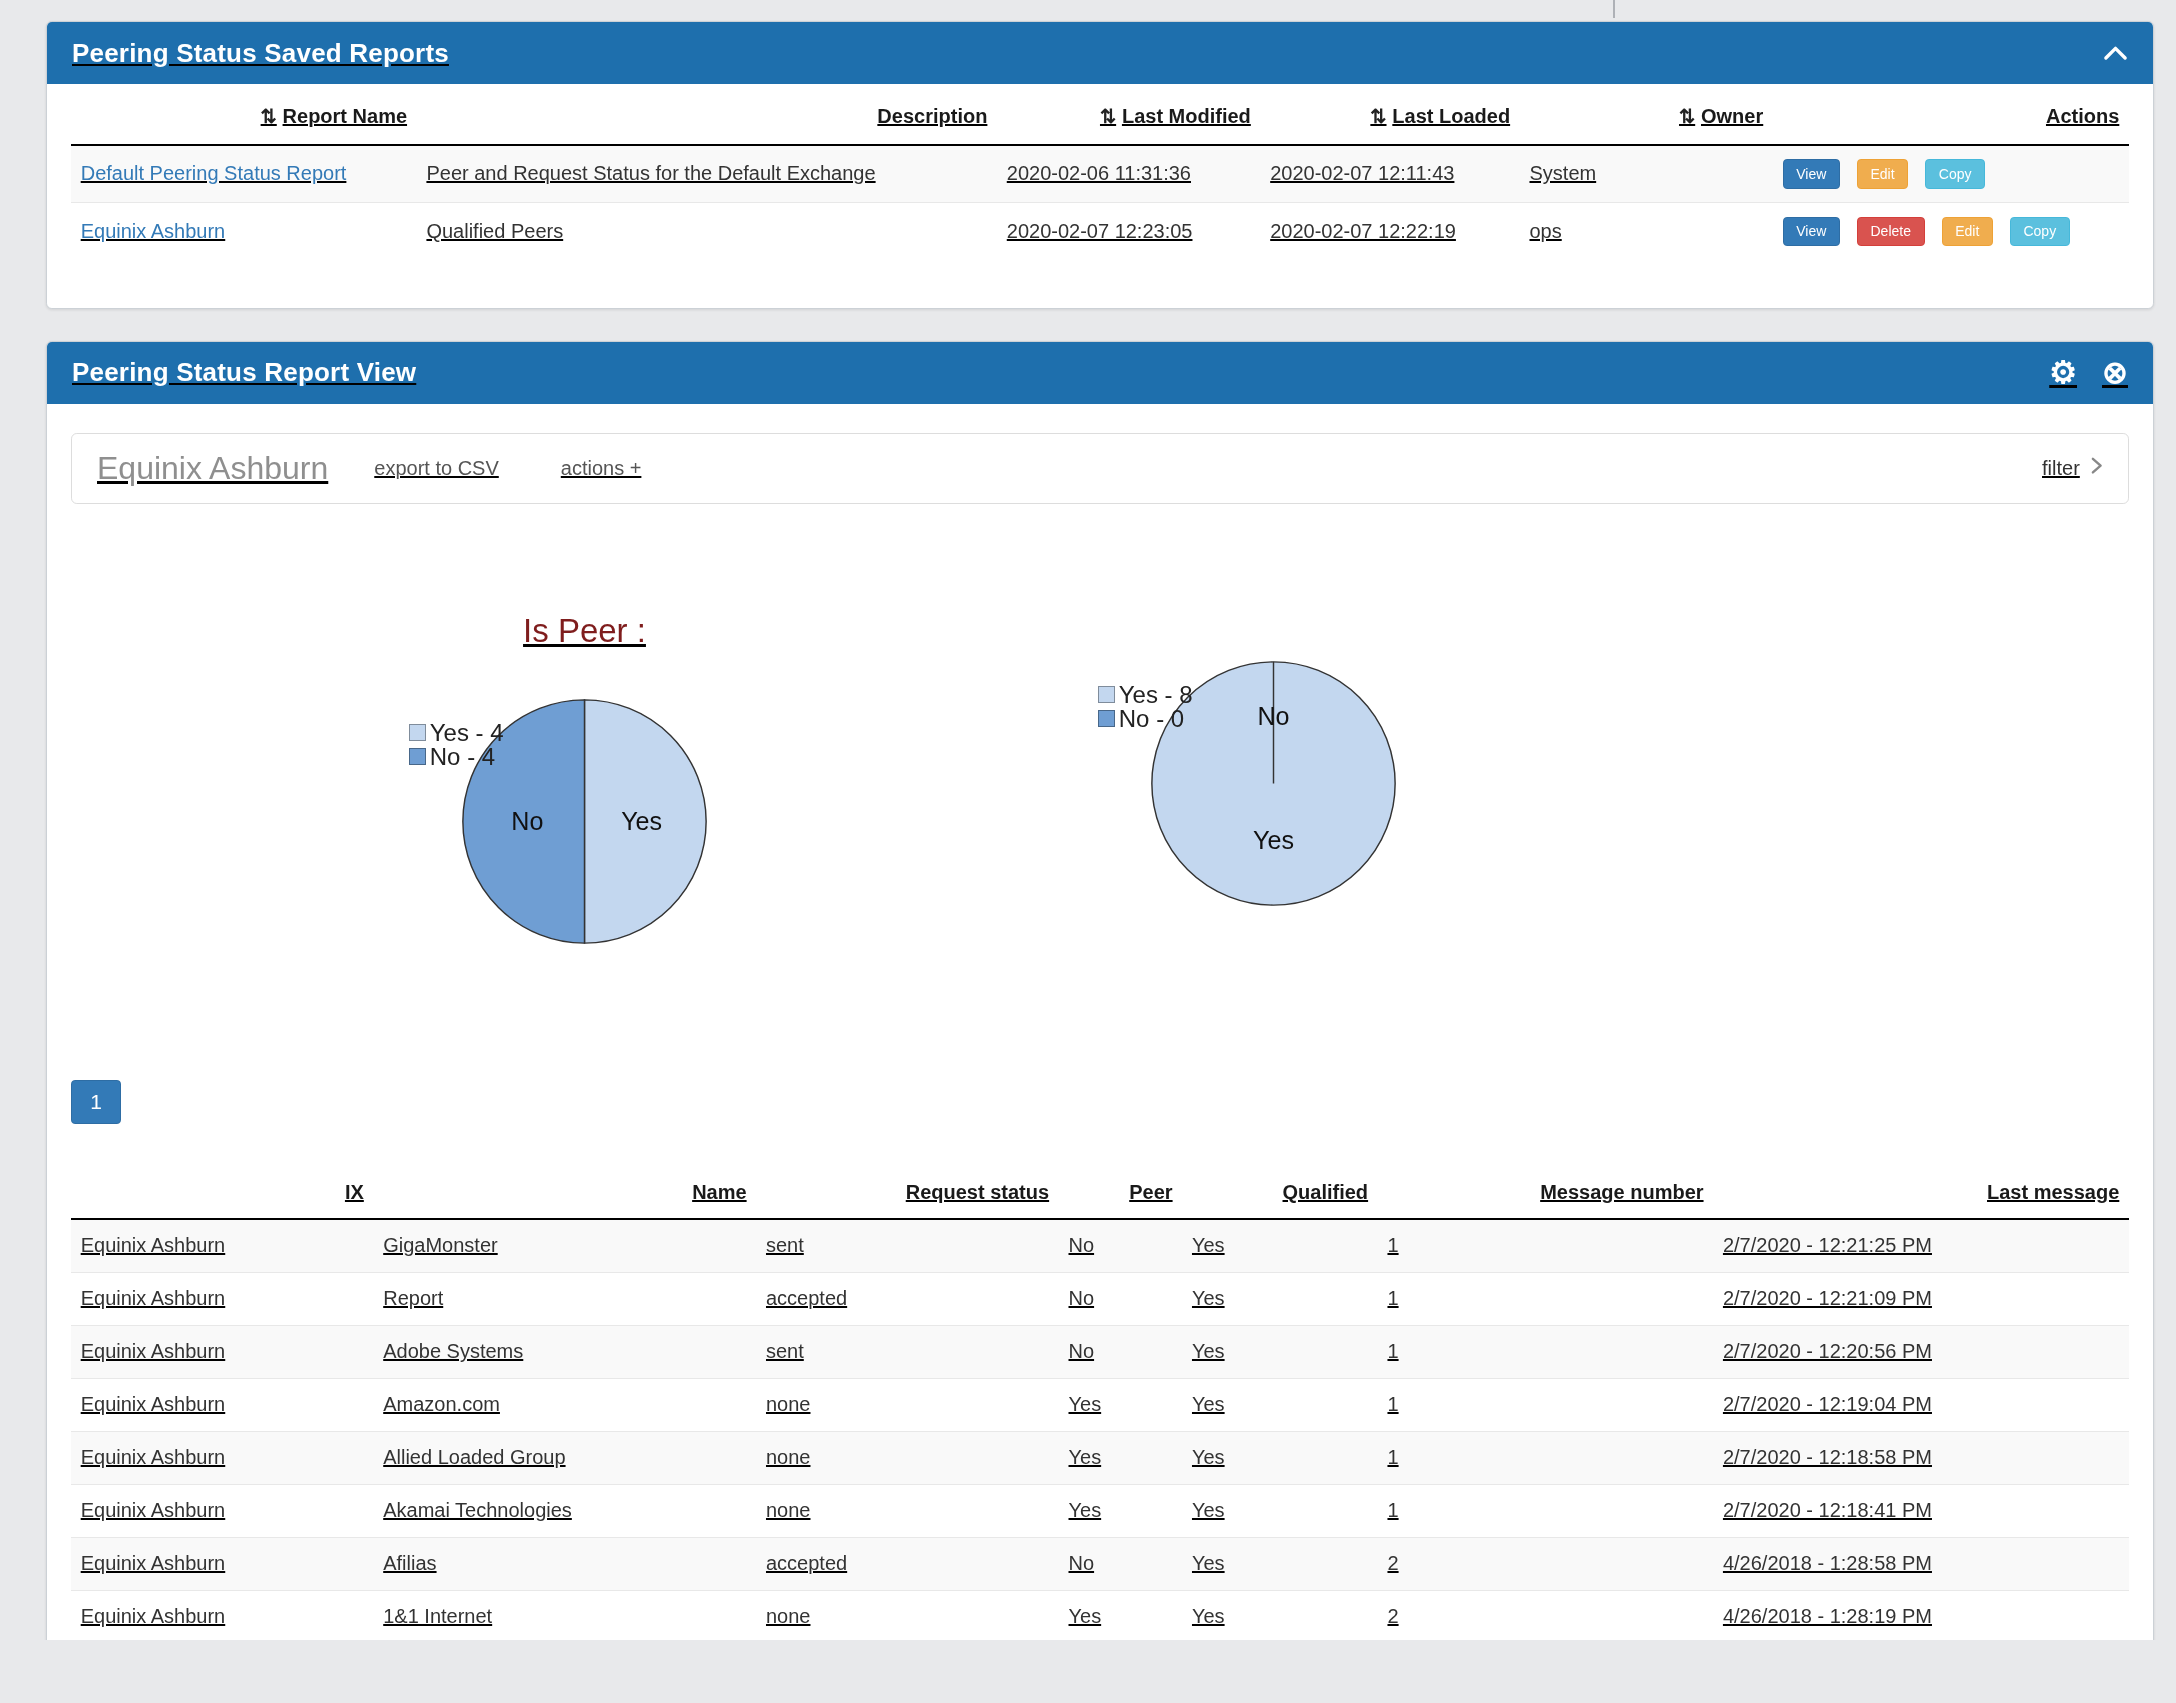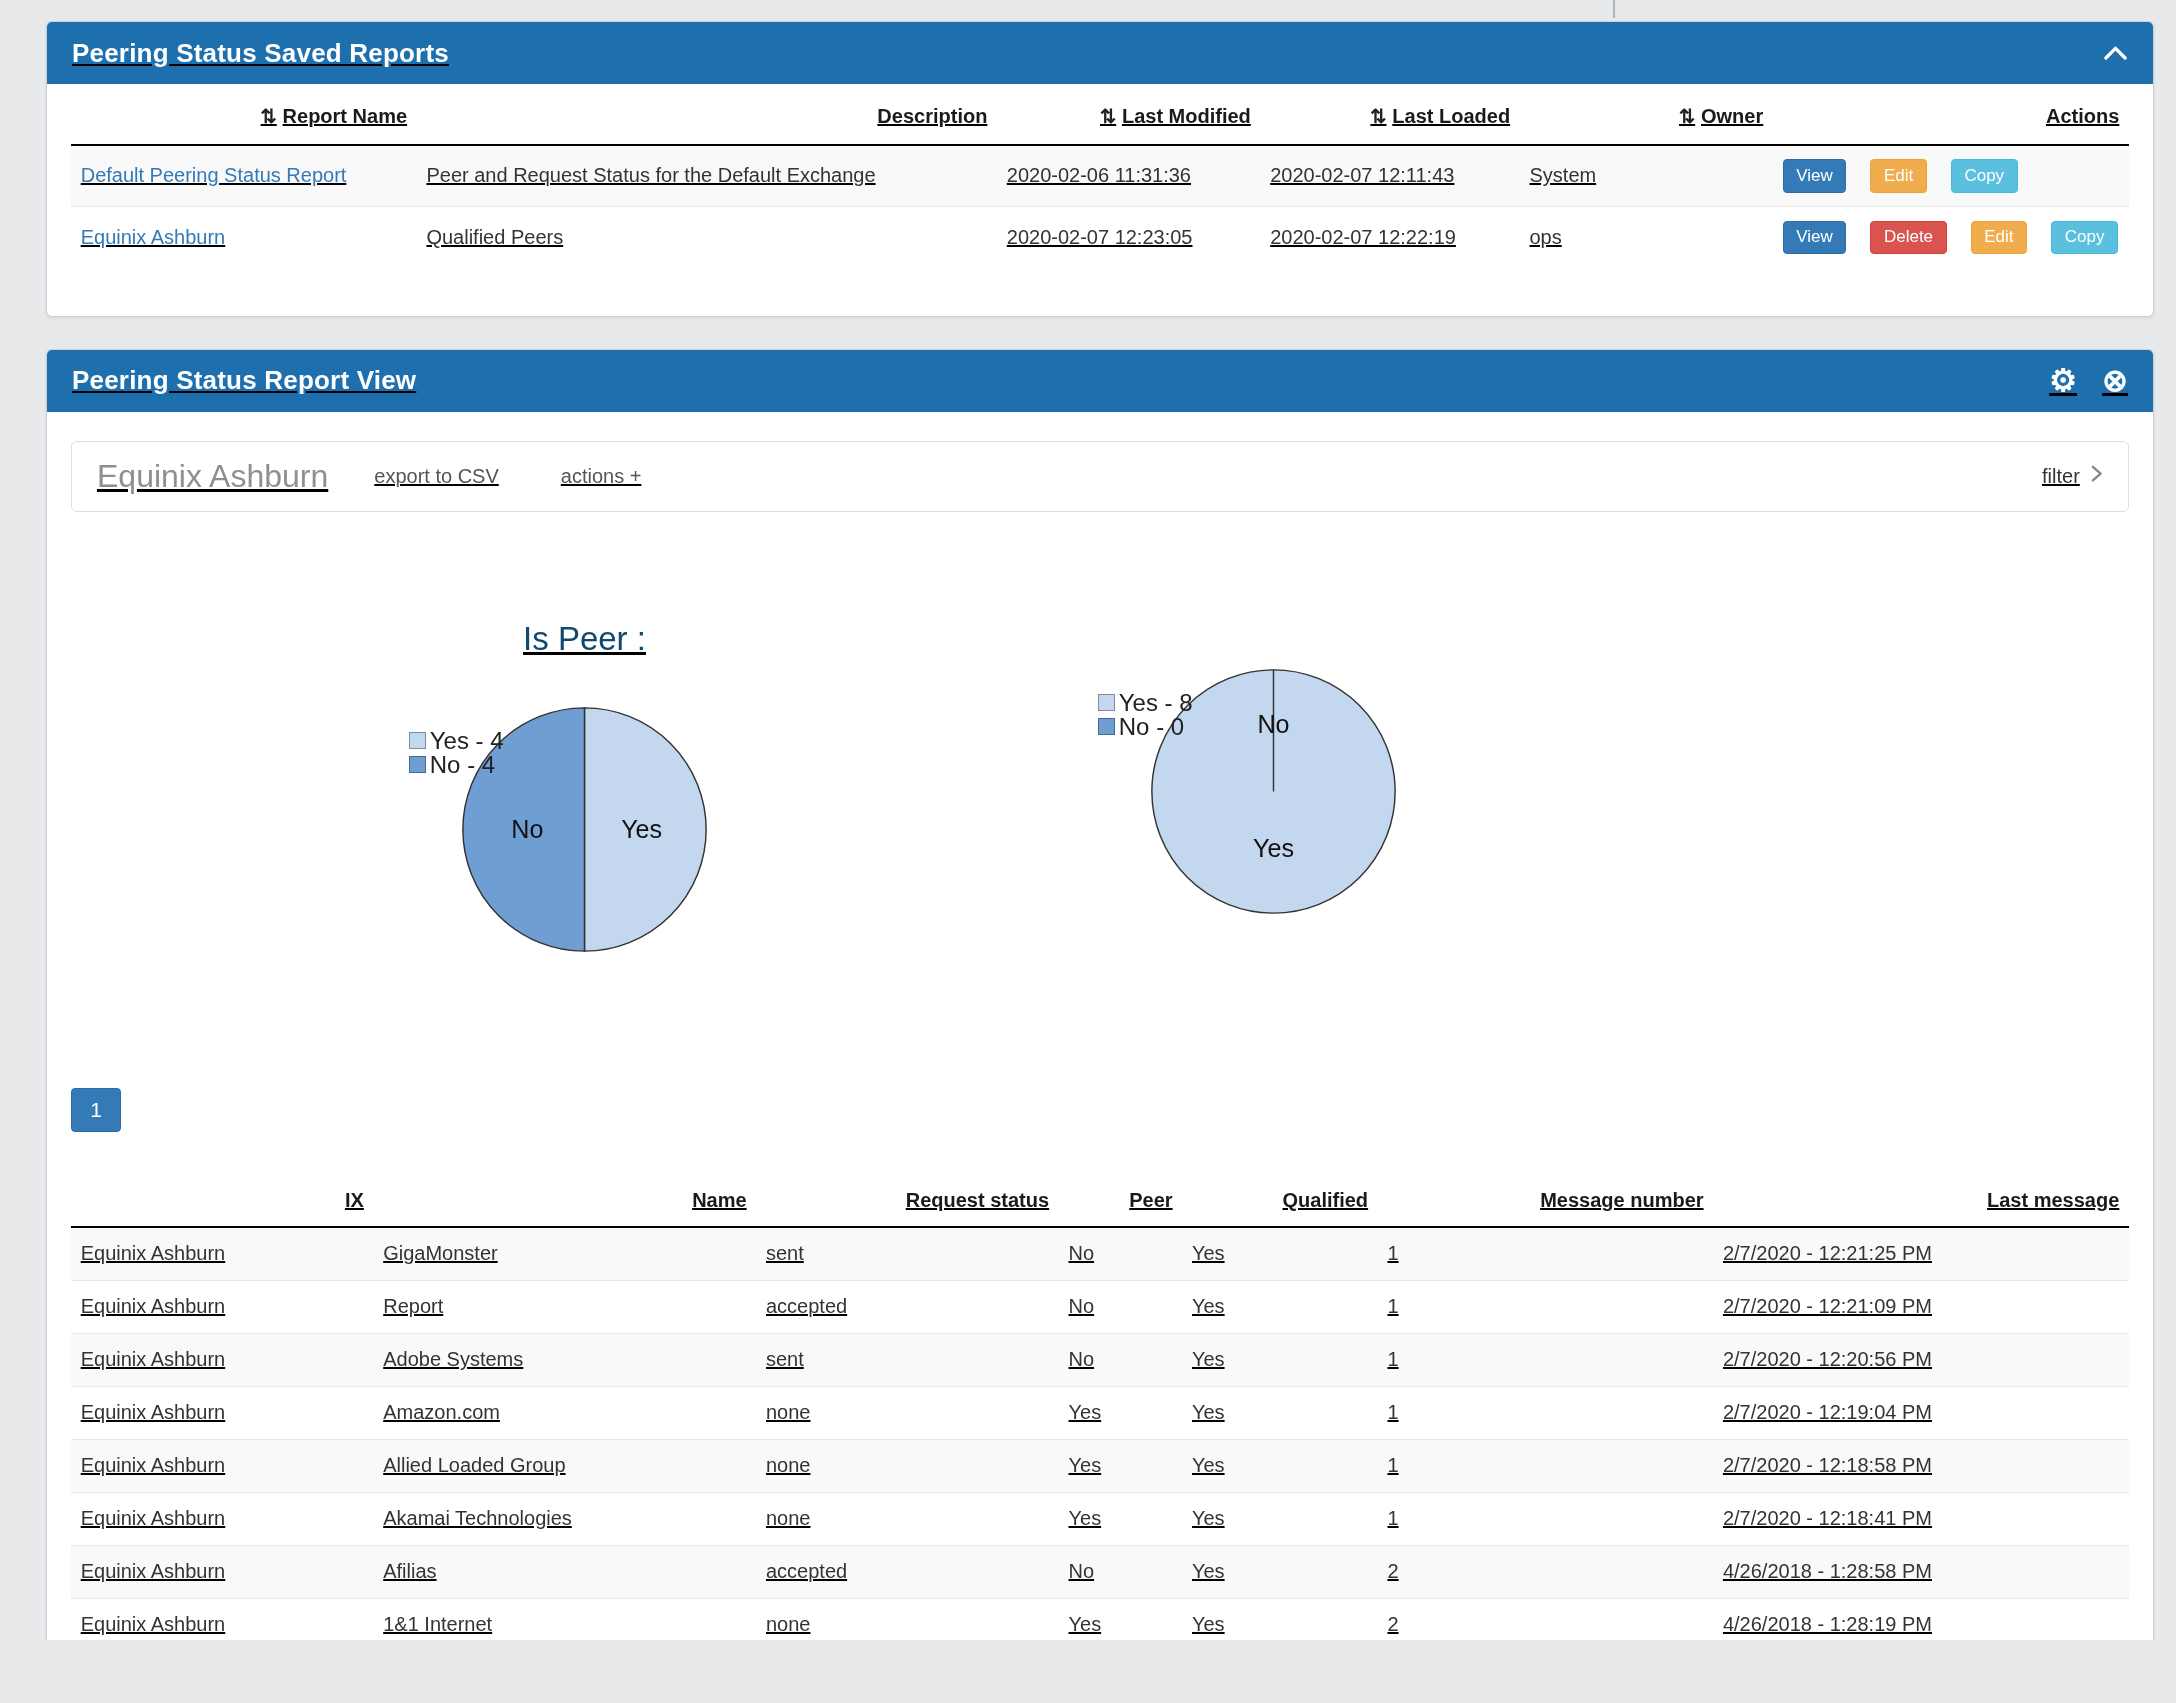--- a/index.html
+++ b/index.html
@@ -30,39 +30,39 @@
   .table tbody tr:nth-child(odd) { background: #f9f9f9; }
   .reports-table td { padding: 13.5px 9.7px; }
   .results-table th { padding: 13.5px 9.7px; }
   .results-table td { padding: 14.5px 9.7px; }
   .results-table { border-bottom: 1px solid #e8e8e8; margin-top: 44px; }
 
   .sort-icon { font-size: 19.3px; color: #222; margin-right: 5.8px; }
   .link { color: var(--primary, #337ab7); text-decoration: none; cursor: pointer; }
 
   .btn { display: inline-block; border: 1px solid transparent; border-radius: 3.9px; color: #fff;
-         font-size: 17px; padding: 5.8px 12.6px; margin-right: 24px; cursor: pointer; font-family: inherit; }
+         font-size: 14px; padding: 5.8px 12.6px; margin-right: 17px; cursor: pointer; font-family: inherit; }
   .btn-primary { background: var(--primary, #337ab7); border-color: #2e6da4; }
   .btn-warning { background: var(--warning, #f0ad4e); border-color: #eea236; }
   .btn-info    { background: var(--info, #5bc0de); border-color: #46b8da; }
   .btn-danger  { background: var(--danger, #d9534f); border-color: #d43f3a; }
 
   .report-toolbar { margin-top: 29px; border: 1px solid #ddd; border-radius: 5.8px;
                     padding: 0 25px; height: 71px; display: flex; align-items: center; background: #fff; }
   .report-name { font-size: 32px; color: #8f8f8f; }
   .toolbar-link { font-size: 20px; color: #555; margin-left: 46px; cursor: pointer; text-decoration: none; }
   .toolbar-link.actions { margin-left: 62px; }
   .filter-link { margin-left: auto; font-size: 20px; color: #333; display: flex; align-items: center;
                  gap: 9.7px; cursor: pointer; text-decoration: none; }
 
   .charts-row { display: flex; margin-top: 108px; }
   .chart-block { width: 599px; text-align: center; }
   .chart-block.peer { margin-left: 214px; }
   .chart-block.qualified { margin-left: 90px; }
-  .chart-title { font-size: 33px; color: #0c4a6e; font-weight: 500; }
+  .chart-title { font-size: 33px; color: #7f1d1d; font-weight: 500; }
   .chart-body { position: relative; height: 311px; }
   .legend { position: absolute; left: calc(50% - 176px); top: 25px; text-align: left; }
   .legend-item { font-size: 24px; color: #222; line-height: 24px; display: flex; align-items: center; }
   .swatch { width: 17.4px; height: 17.4px; display: inline-block; margin-right: 3.9px;
             border: 1px solid rgba(0,0,0,.35); flex: 0 0 17.4px; }
   .pie { display: block; margin: 46px auto 0; }
   .pie-label { font-size: 26px; fill: #111; font-family: "Liberation Sans", sans-serif; }
 
   .pagination { margin-top: 73px; }
   .page-btn { min-width: 50px; height: 44px; background: var(--primary, #337ab7); color: #fff;

